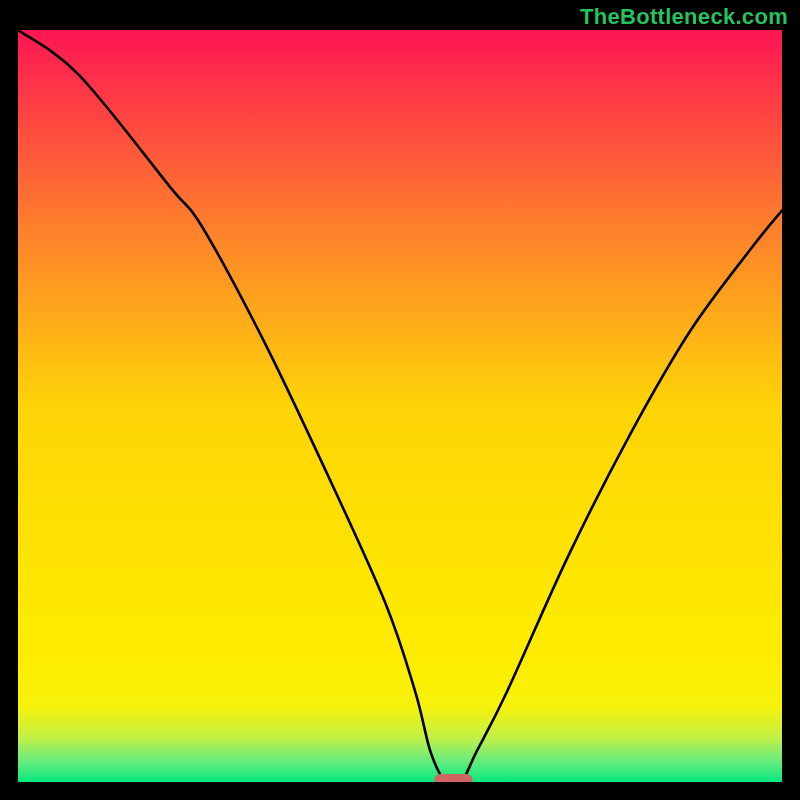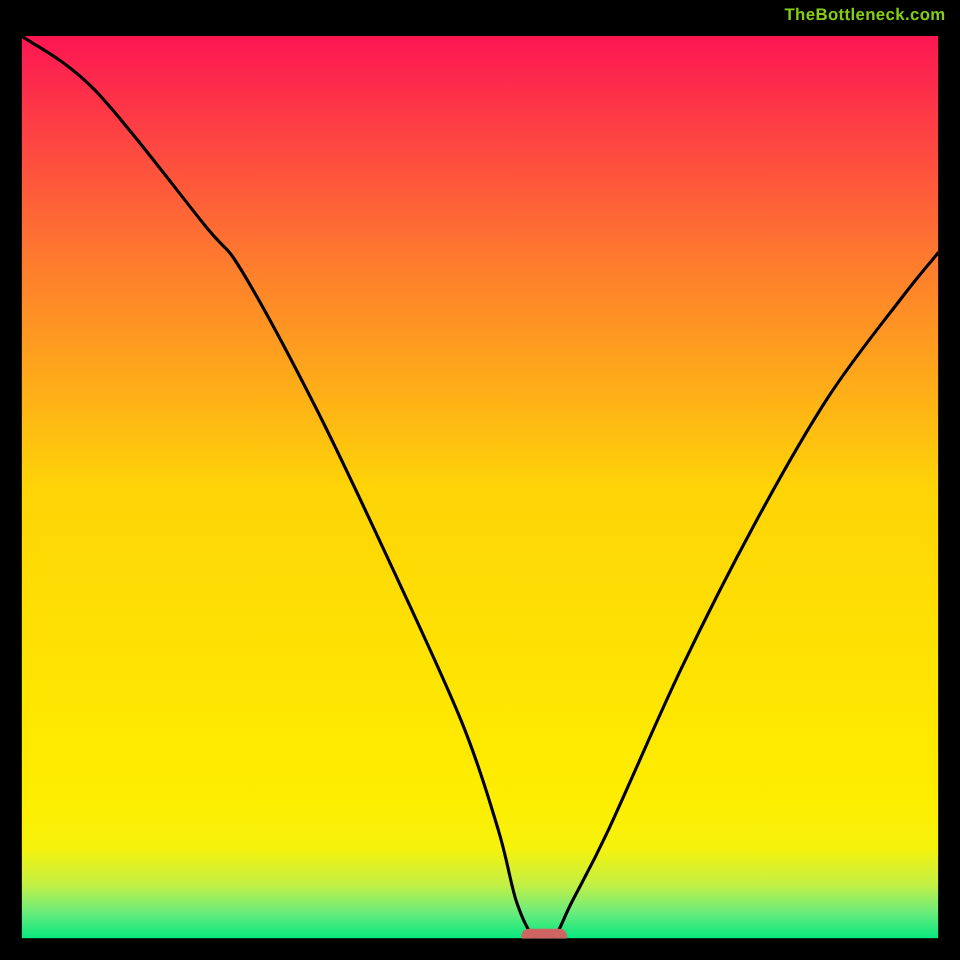--- a/index.html
+++ b/index.html
@@ -14,22 +14,22 @@
   .frame {
     position: relative;
     width: 800px;
     height: 800px;
     background: #000;
   }
   .watermark {
     position: absolute;
     top: 4px;
     right: 12px;
-    color: #84cc16;
-    font-size: 14px;
+    color: #22c55e;
+    font-size: 22px;
     font-weight: 600;
     letter-spacing: 0.3px;
     z-index: 5;
   }
   .plot-area {
     position: absolute;
     left: 18px;
     top: 30px;
     width: 764px;
     height: 752px;

